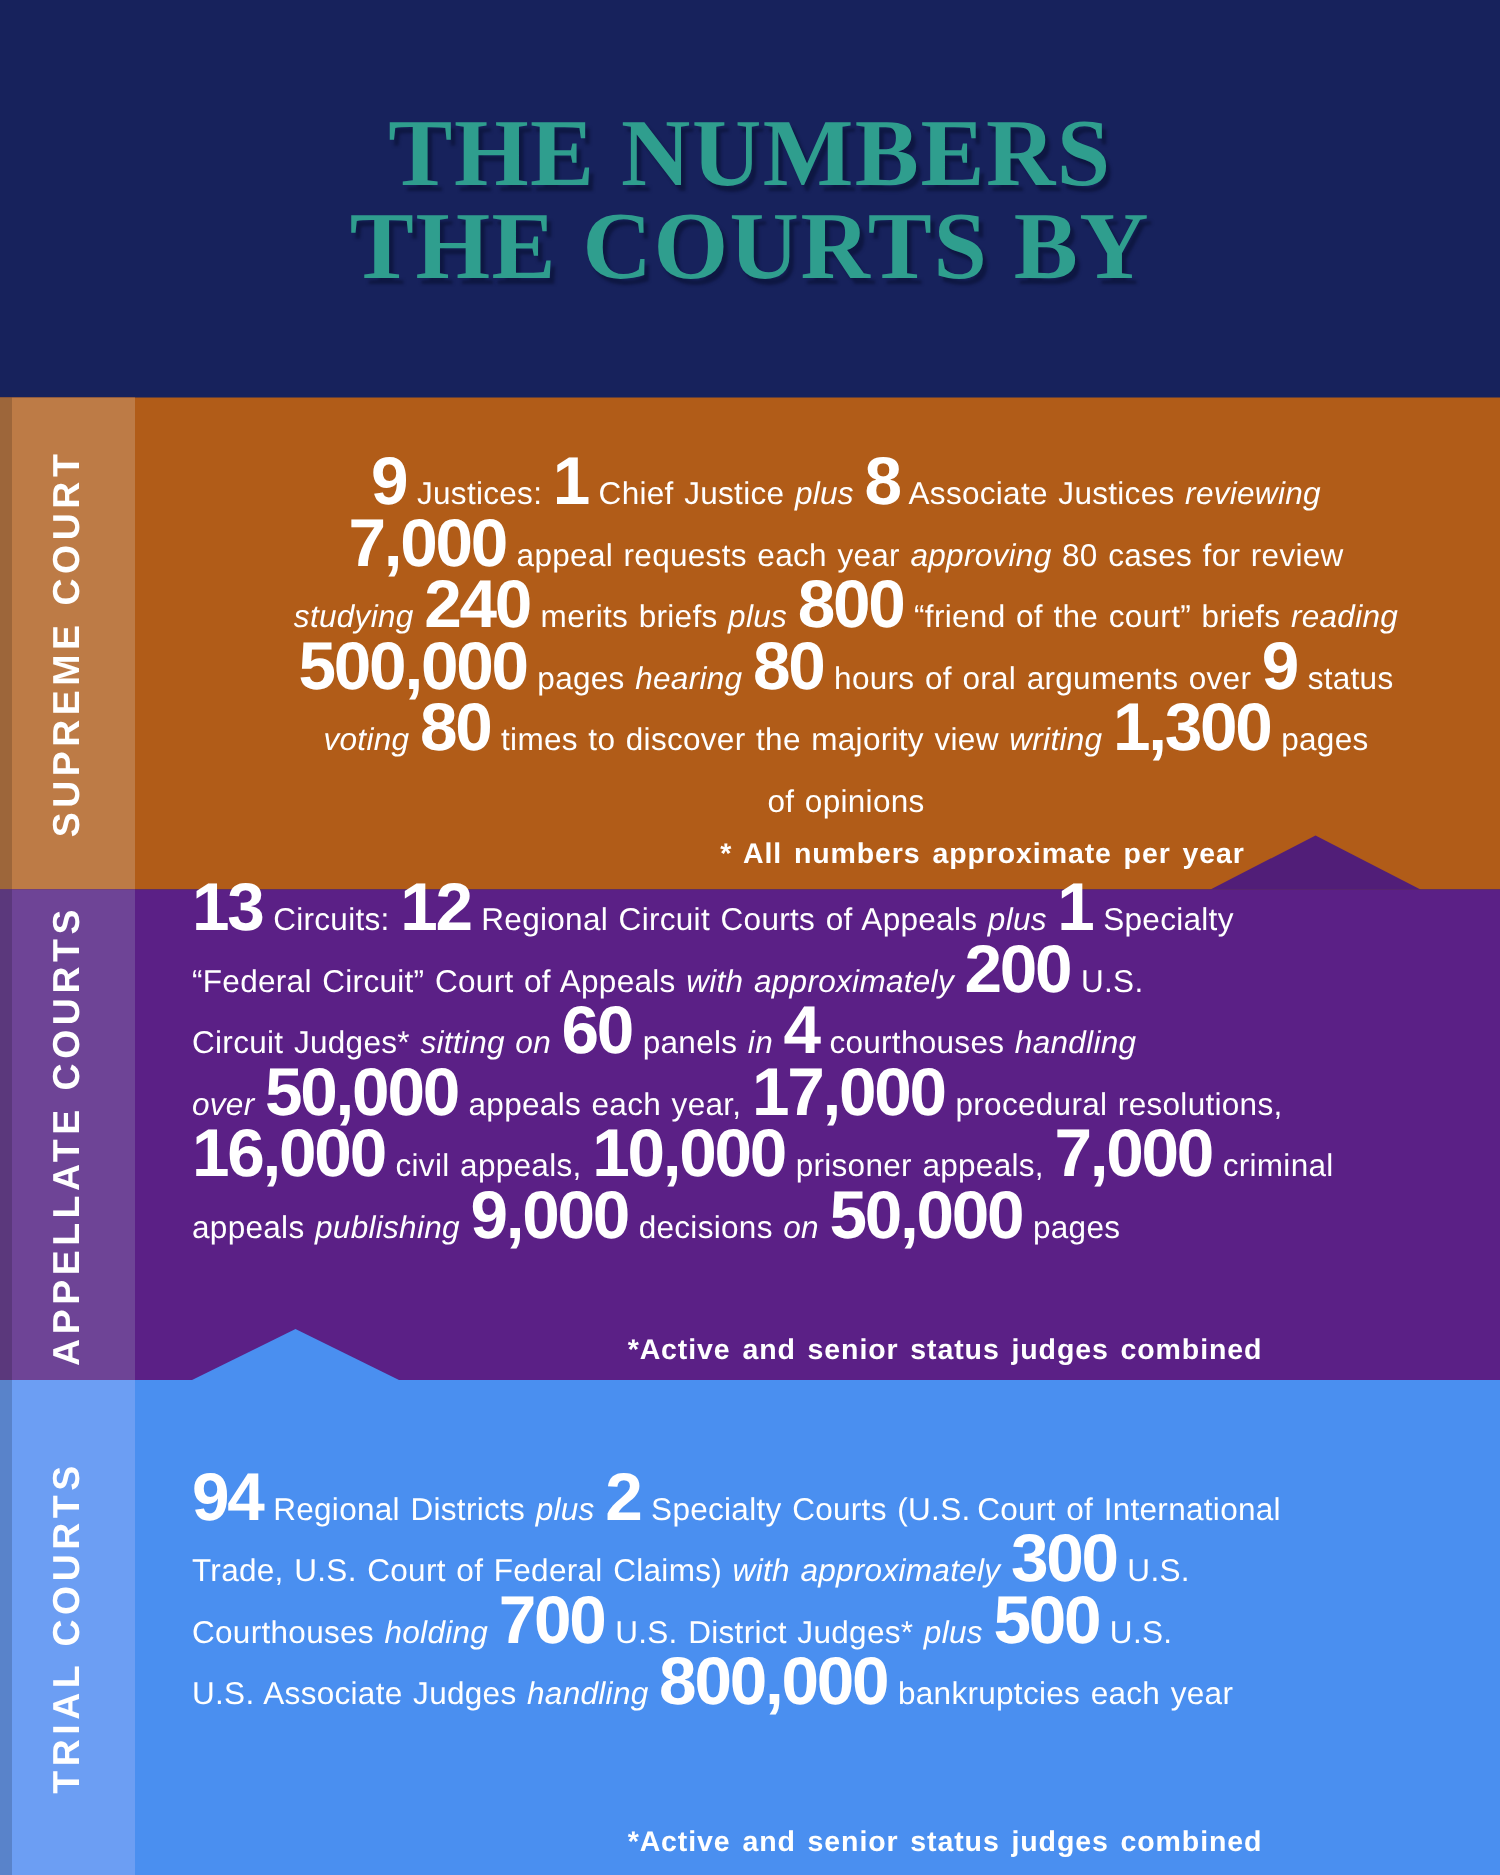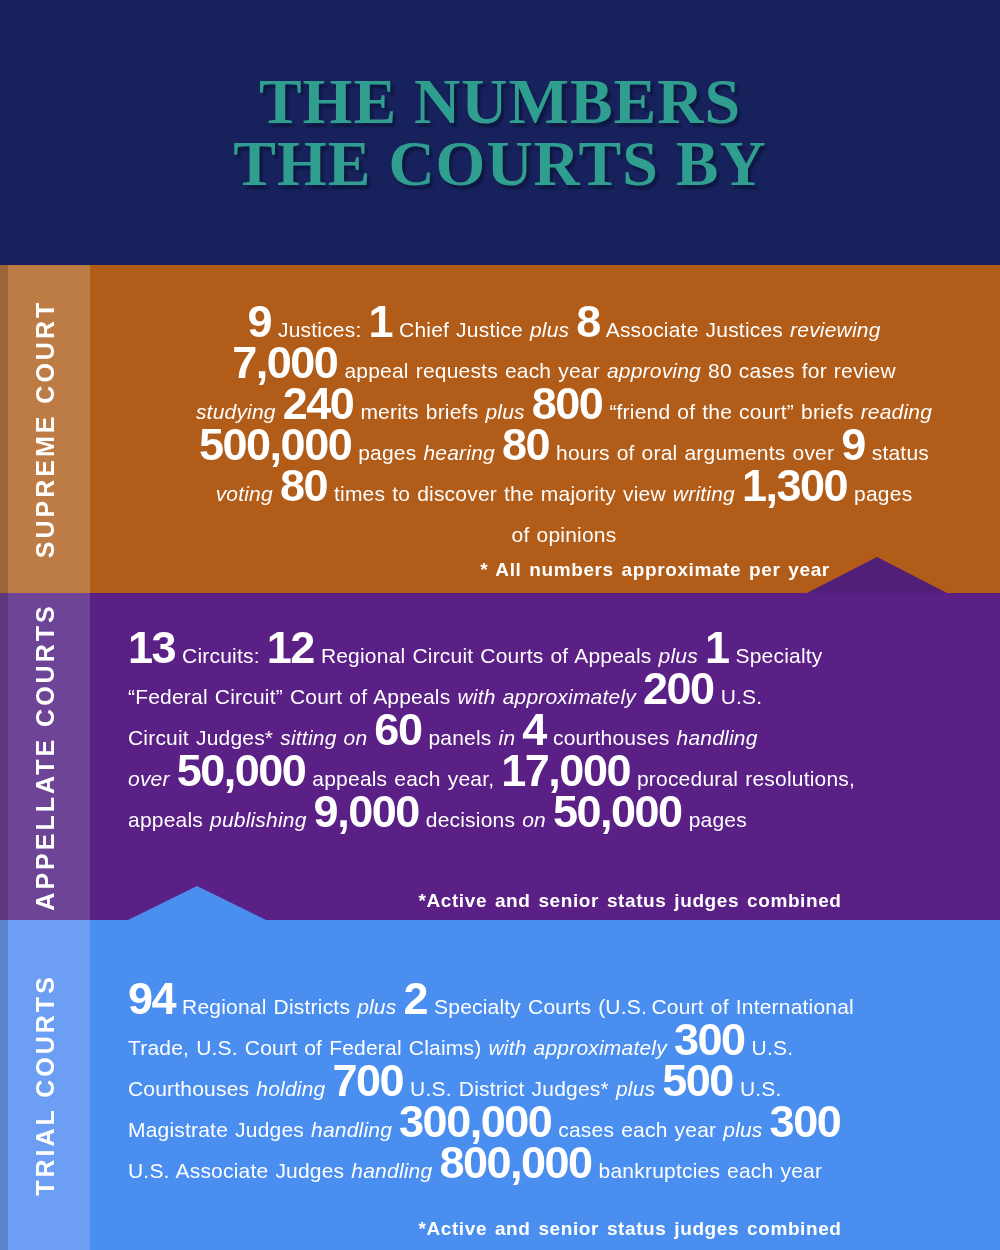--- a/index.html
+++ b/index.html
@@ -27,21 +27,21 @@
   .sec-trial    .sidebar{background:var(--trial-sidebar,#6c9ef3);}
   .edge{position:absolute;left:0;top:0;bottom:0;width:8px;background:rgba(0,0,0,0.17);}
   .vlabel{
     position:absolute;left:50%;top:50%;
     transform:translate(-50%,-50%) rotate(180deg);
     writing-mode:vertical-rl;white-space:nowrap;
     color:#fff;font-weight:bold;font-size:25px;letter-spacing:3px;
   }
   .content{position:absolute;left:90px;top:0;right:0;padding-left:38px;}
   .sec-supreme  .content{padding-top:44px;text-align:center;}
-  .sec-appellate .content{padding-top:42px;}
+  .sec-appellate .content{}
   .sec-trial    .content{padding-top:66px;}
   .line{
     white-space:nowrap;height:41px;line-height:41px;
     color:#fff;font-size:21px;letter-spacing:0.2px;word-spacing:1px;
   }
   .seg-r{font-style:normal;}
   .seg-i{font-style:italic;}
   .seg-n{
     font-weight:bold;font-size:45px;letter-spacing:-1.5px;line-height:0;
     font-family:"Liberation Sans",sans-serif;
@@ -99,34 +99,34 @@
     <div class="tri tri-purple"></div>
     <div class="sidebar">
       <div class="vlabel">APPELLATE COURTS</div>
     </div>
     <div class="edge"></div>
     <div class="content">
       <div class="line"><span class="seg-n">13</span><span class="seg-r"> Circuits: </span><span class="seg-n">12</span><span class="seg-r"> Regional Circuit Courts of Appeals </span><span class="seg-i">plus </span><span class="seg-n">1</span><span class="seg-r"> Specialty</span></div>
       <div class="line"><span class="seg-r">“Federal Circuit” Court of Appeals </span><span class="seg-i">with approximately </span><span class="seg-n">200</span><span class="seg-r"> U.S.</span></div>
       <div class="line"><span class="seg-r">Circuit Judges* </span><span class="seg-i">sitting on </span><span class="seg-n">60</span><span class="seg-r"> panels </span><span class="seg-i">in </span><span class="seg-n">4</span><span class="seg-r"> courthouses </span><span class="seg-i">handling</span></div>
       <div class="line"><span class="seg-i">over </span><span class="seg-n">50,000</span><span class="seg-r"> appeals each year, </span><span class="seg-n">17,000</span><span class="seg-r"> procedural resolutions,</span></div>
+      <div class="line"><span class="seg-n">16,000</span><span class="seg-r"> civil appeals, </span><span class="seg-n">10,000</span><span class="seg-r"> prisoner appeals, </span><span class="seg-n">7,000</span><span class="seg-r"> criminal</span></div>
       <div class="line"><span class="seg-r">appeals </span><span class="seg-i">publishing </span><span class="seg-n">9,000</span><span class="seg-r"> decisions </span><span class="seg-i">on </span><span class="seg-n">50,000</span><span class="seg-r"> pages</span></div>
     </div>
     <div class="footnote fn-appellate">*Active and senior status judges combined</div>
   </section>
 
   <section class="sec sec-trial">
     <div class="tri tri-blue"></div>
     <div class="sidebar">
       <div class="vlabel">TRIAL COURTS</div>
     </div>
     <div class="edge"></div>
     <div class="content">
       <div class="line"><span class="seg-n">94</span><span class="seg-r"> Regional Districts </span><span class="seg-i">plus </span><span class="seg-n">2</span><span class="seg-r"> Specialty Courts (U.S. Court of International</span></div>
       <div class="line"><span class="seg-r">Trade, U.S. Court of Federal Claims) </span><span class="seg-i">with approximately </span><span class="seg-n">300</span><span class="seg-r"> U.S.</span></div>
       <div class="line"><span class="seg-r">Courthouses </span><span class="seg-i">holding </span><span class="seg-n">700</span><span class="seg-r"> U.S. District Judges* </span><span class="seg-i">plus </span><span class="seg-n">500</span><span class="seg-r"> U.S.</span></div>
-      <div class="line"><span class="seg-r">Magistrate Judges </span><span class="seg-i">handling </span><span class="seg-n">300,000</span><span class="seg-r"> cases each year </span><span class="seg-i">plus </span><span class="seg-n">300</span></div>
       <div class="line"><span class="seg-r">U.S. Associate Judges </span><span class="seg-i">handling </span><span class="seg-n">800,000</span><span class="seg-r"> bankruptcies each year</span></div>
     </div>
     <div class="footnote fn-trial">*Active and senior status judges combined</div>
   </section>
 
 </div>
 
 </body></html>

